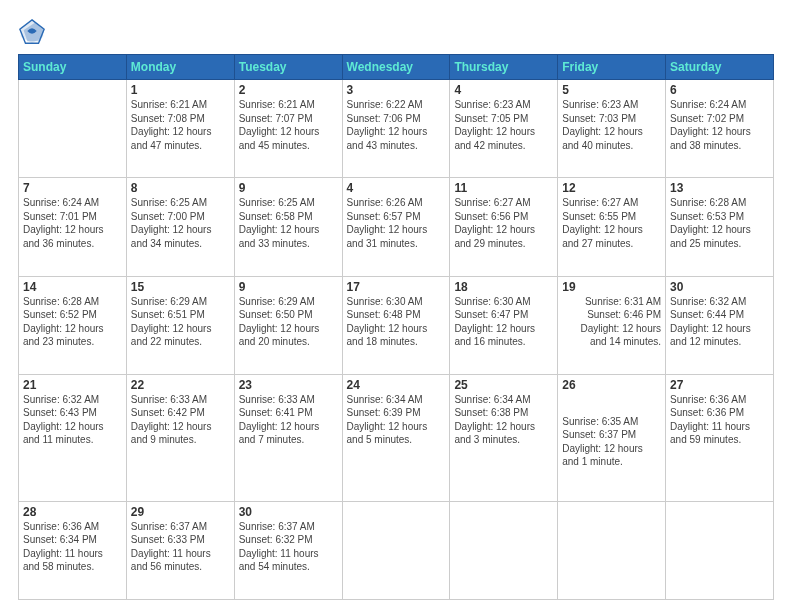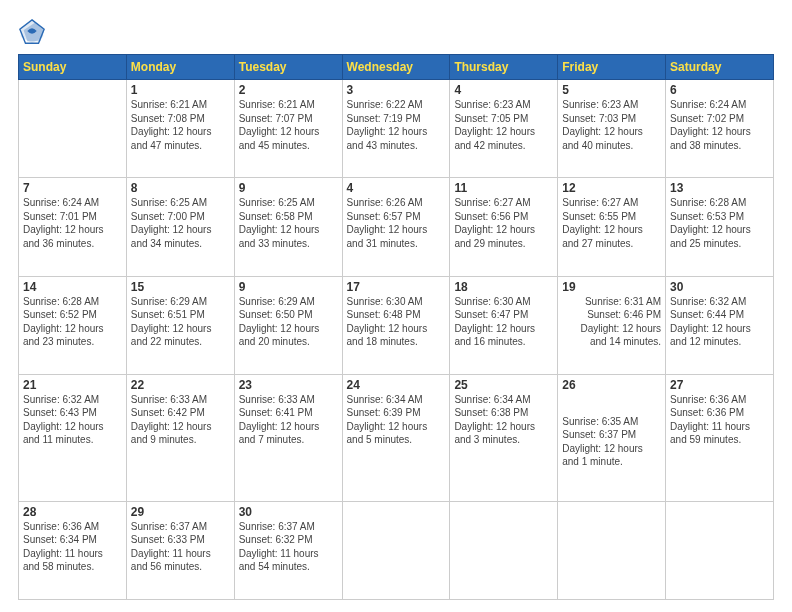--- a/index.html
+++ b/index.html
@@ -60,21 +60,21 @@
       font-size: 14px;
       color: #555;
     }
     .calendar {
       width: 100%;
       border-collapse: collapse;
       flex: 1;
     }
     .calendar th {
       background: #2a6ab5;
-      color: #fde047;
+      color: #5eead4;
       font-size: 12px;
       font-weight: bold;
       padding: 5px 4px;
       text-align: left;
       border: 1px solid #1e5090;
     }
     .calendar td {
       border: 1px solid #ccc;
       vertical-align: top;
       padding: 3px 4px;
@@ -145,21 +145,21 @@
           <td>
             <span class="day-num">2</span>
             <div class="day-info" style="white-space: pre-line;">Sunrise: 6:21 AM
 Sunset: 7:07 PM
 Daylight: 12 hours
 and 45 minutes.</div>
           </td>
           <td>
             <span class="day-num">3</span>
             <div class="day-info" style="white-space: pre-line;">Sunrise: 6:22 AM
-Sunset: 7:19 PM
+Sunset: 7:06 PM
 Daylight: 12 hours
 and 43 minutes.</div>
           </td>
           <td>
             <span class="day-num">4</span>
             <div class="day-info" style="white-space: pre-line;">Sunrise: 6:23 AM
 Sunset: 7:05 PM
 Daylight: 12 hours
 and 42 minutes.</div>
           </td>

